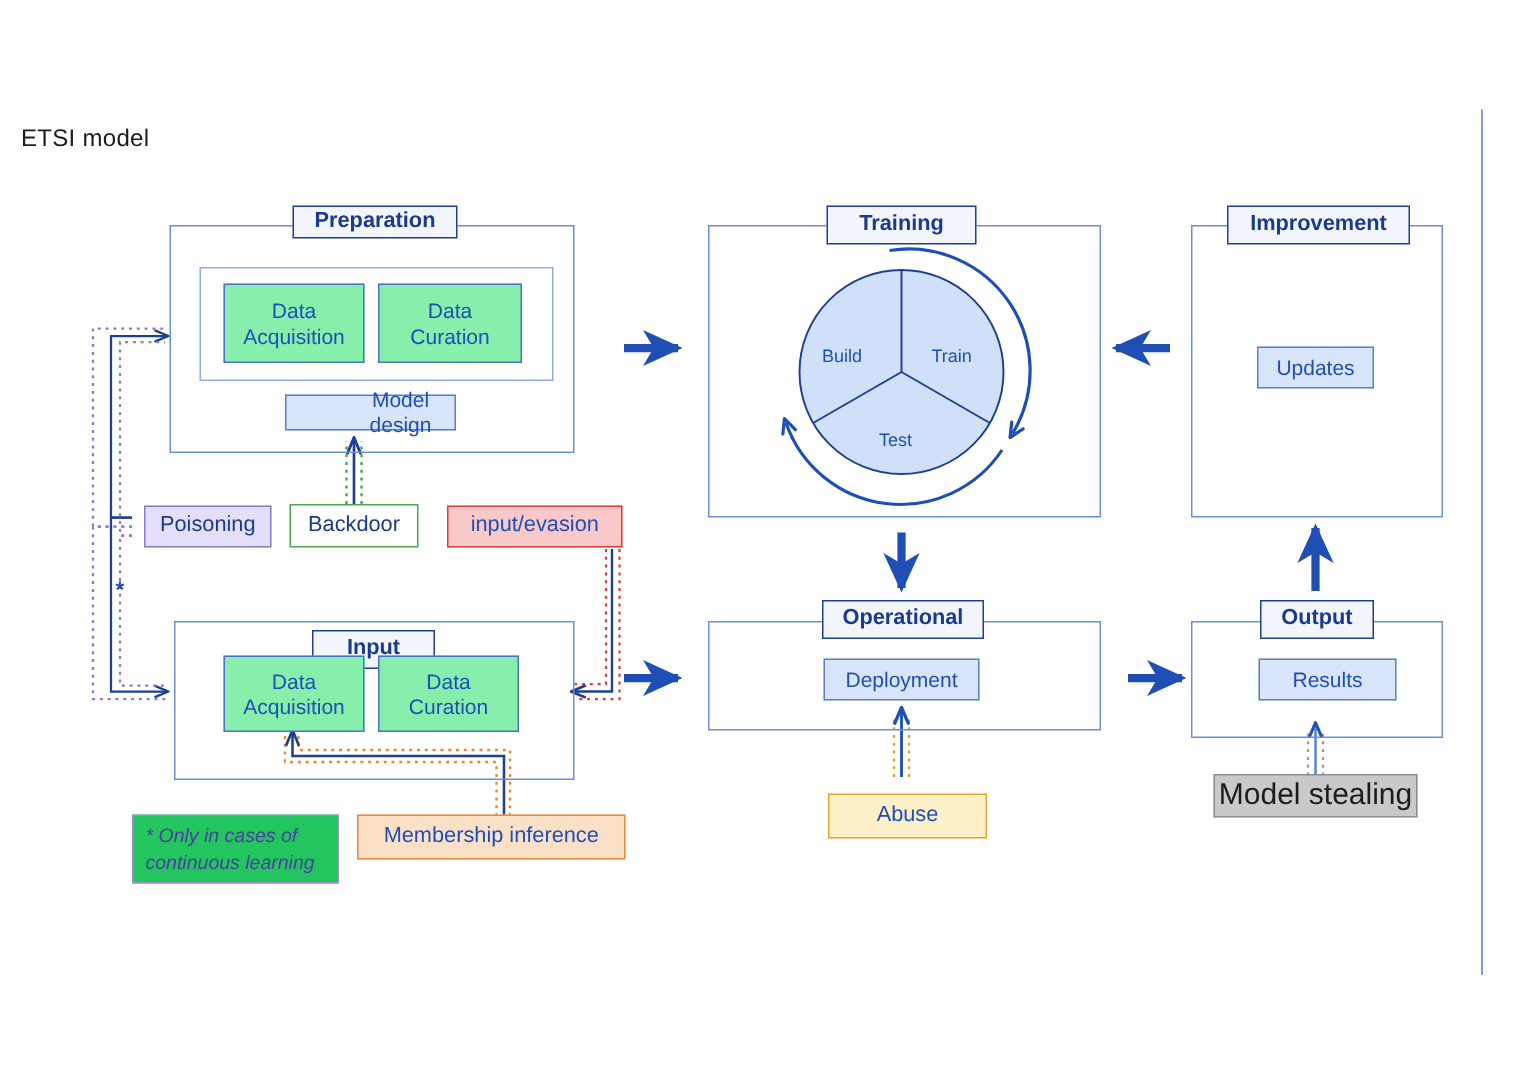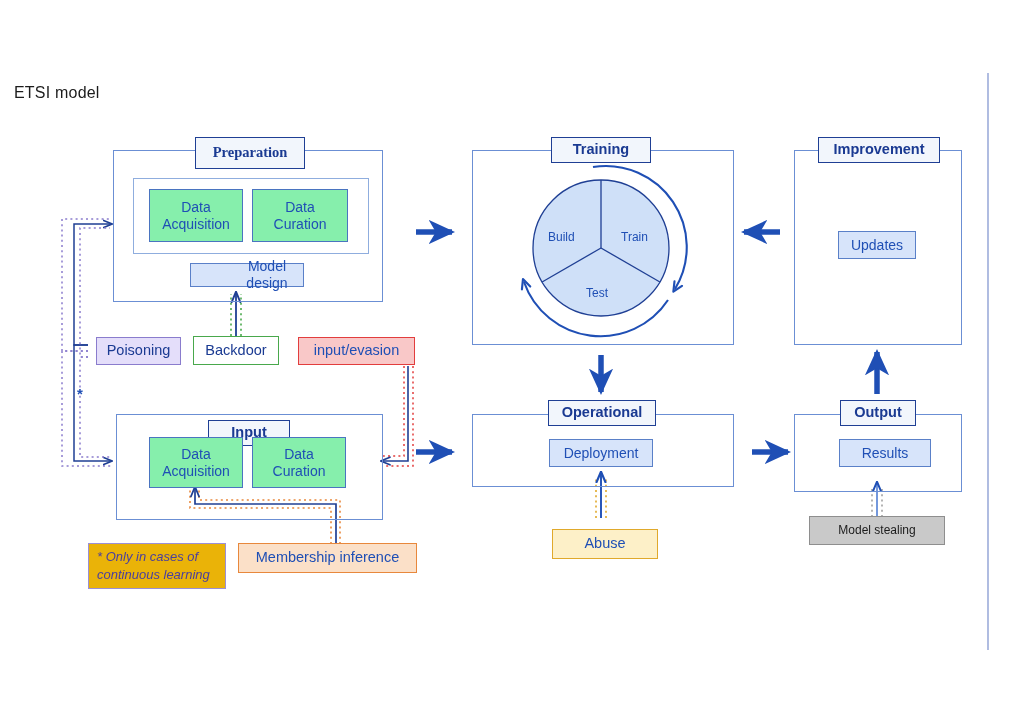--- a/index.html
+++ b/index.html
@@ -24,23 +24,23 @@
 
   .blue-card{background:#86efac;border:1.3px solid #4a74c0;color:#1f4fb5;font-size:14px;}
   .blue-card-sm{background:#d7e4fa;border:1.3px solid #5a80c8;color:#1f4fb5;font-size:14px;}
 
   .atk{font-size:14.5px;}
   .atk-poisoning{background:#e4defa;border:1.4px solid #8a7ccd;color:#1a3a92;}
   .atk-backdoor{background:#ffffff;border:1.4px solid #49a84c;color:#1a3a92;}
   .atk-evasion{background:#f9c8c8;border:1.4px solid #e23d3d;color:#1f4fb5;}
   .atk-abuse{background:#fdf0c8;border:1.4px solid #e0a92b;color:#1f4fb5;margin-top:12px;}
   .atk-membership{background:#fbe0c8;border:1.4px solid #e8883c;color:#1f4fb5;}
-  .atk-stealing{background:#c9c9c9;border:1.4px solid #8e8e8e;color:#1c1c1c;font-size:12px;}
-
-  .note{background:#eab308;border:1.4px solid #9b8fd6;color:#4a3f9e;font-style:italic;
+  .atk-stealing{background:#c9c9c9;border:1.4px solid #8e8e8e;color:#1c1c1c;font-size:20px;}
+
+  .note{background:#22c55e;border:1.4px solid #9b8fd6;color:#4a3f9e;font-style:italic;
         font-size:13px;text-align:left;justify-content:flex-start;padding:4px 8px;line-height:1.35;}
 
   .star{position:absolute;color:#1f4fb5;font-size:15px;font-weight:bold;}
 
   .wheel-label{position:absolute;color:#1f4fb5;font-size:12px;}
 </style>
 </head>
 <body style="background: rgb(255, 255, 255);">
 
 <div id="canvas">
@@ -139,21 +139,21 @@
     <g fill="none">
       <g stroke="#9a9a9a" stroke-width="1.5" stroke-dasharray="2 3.2">
         <line x1="872" y1="517" x2="872" y2="487"></line>
         <line x1="882" y1="517" x2="882" y2="487"></line>
       </g>
       <line x1="877" y1="517" x2="877" y2="482" stroke="#5b86d6" stroke-width="1.7" marker-end="url(#medArrow)"></line>
     </g>
   </svg>
 
   <div class="node phase-box" style="left:113px;top:150px;width:270px;height:152px;"></div>
-  <div class="node phase-title" style="left:195px;top:137px;width:110px;height:32px;font-family:Liberation Serif, serif;">Preparation</div>
+  <div class="node phase-title" style="left:195px;top:137px;width:110px;height:22px;">Preparation</div>
   <div class="node inner-panel" style="left:133px;top:178px;width:236px;height:76px;"></div>
   <div class="node blue-card" style="left:149px;top:189px;width:94px;height:53px;flex-direction:column;">
     <span>Data</span>
     <span>Acquisition</span>
   </div>
   <div class="node blue-card" style="left:252px;top:189px;width:96px;height:53px;flex-direction:column;">
     <span>Data</span>
     <span>Curation</span>
   </div>
   <div class="node blue-card-sm" style="left:190px;top:263px;width:114px;height:24px;padding-left:40px;">Model design</div>

